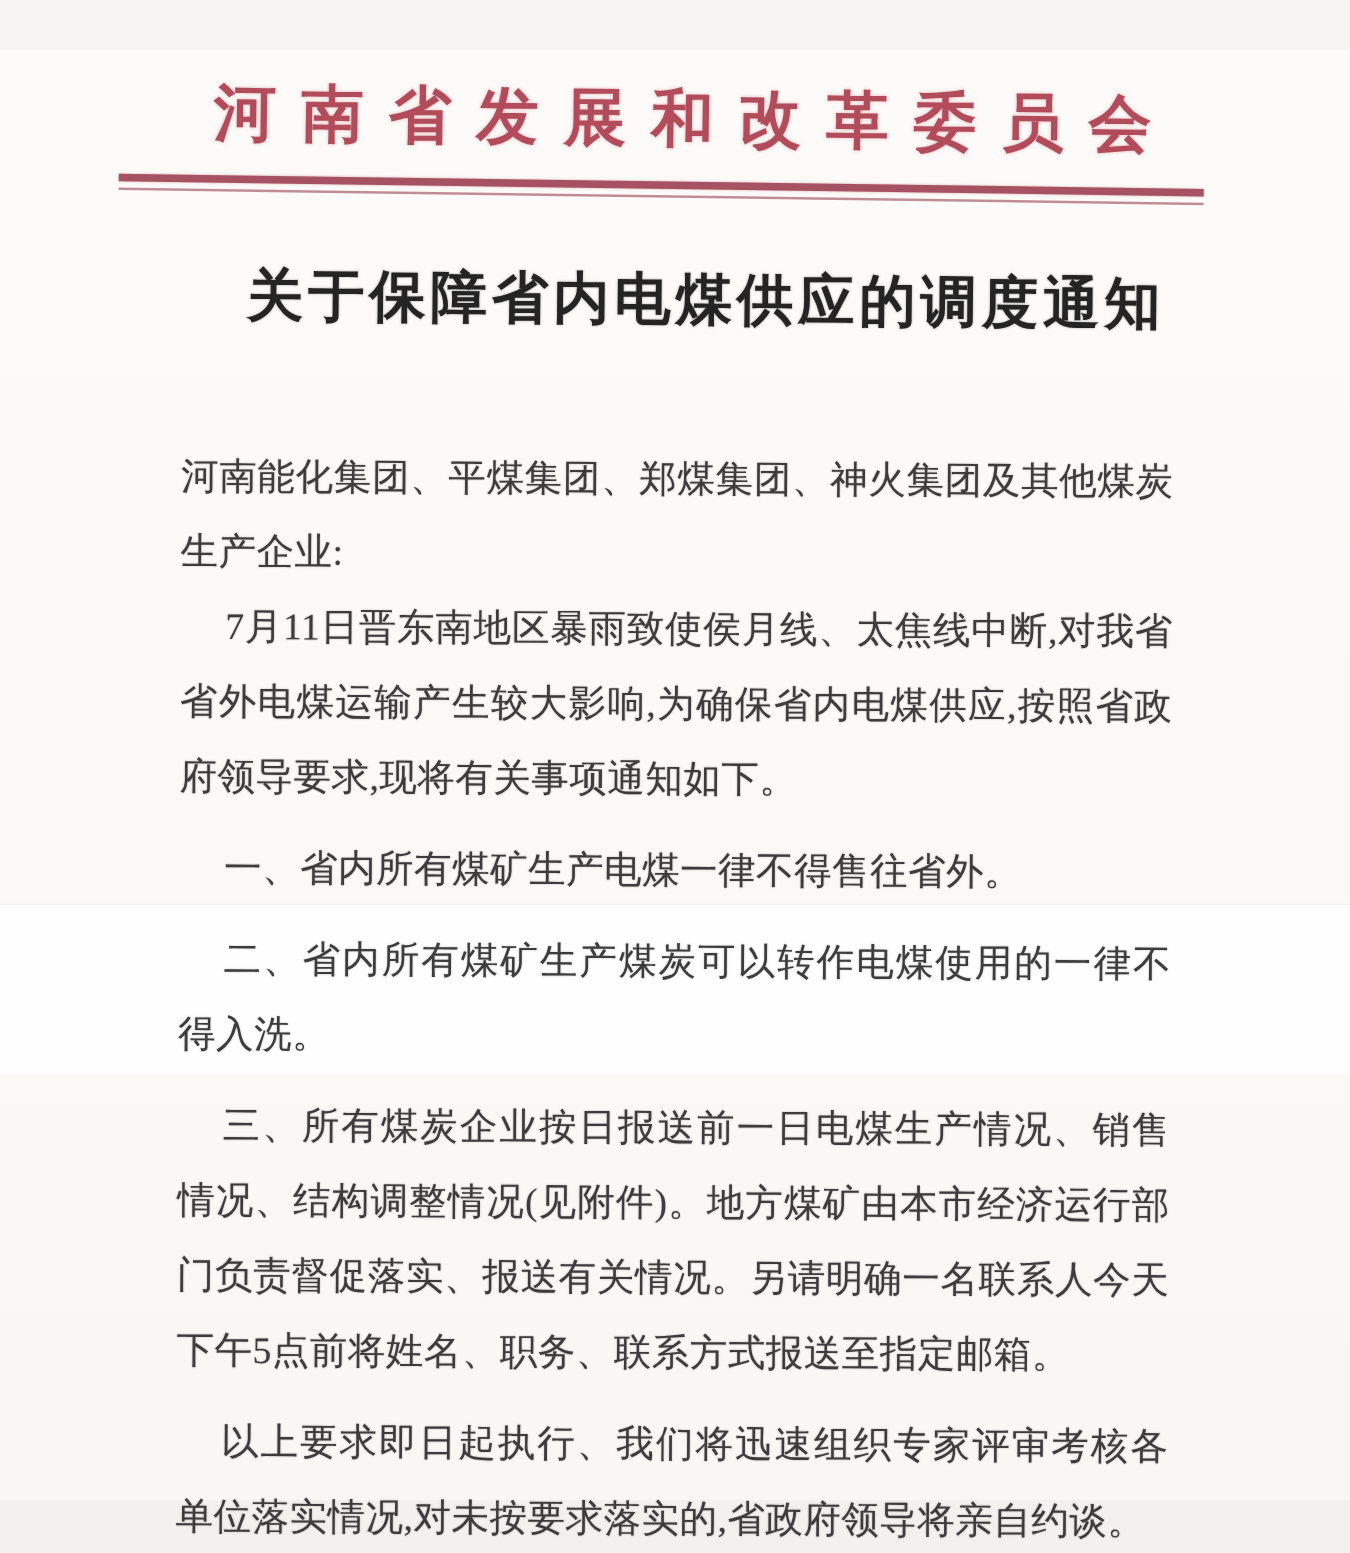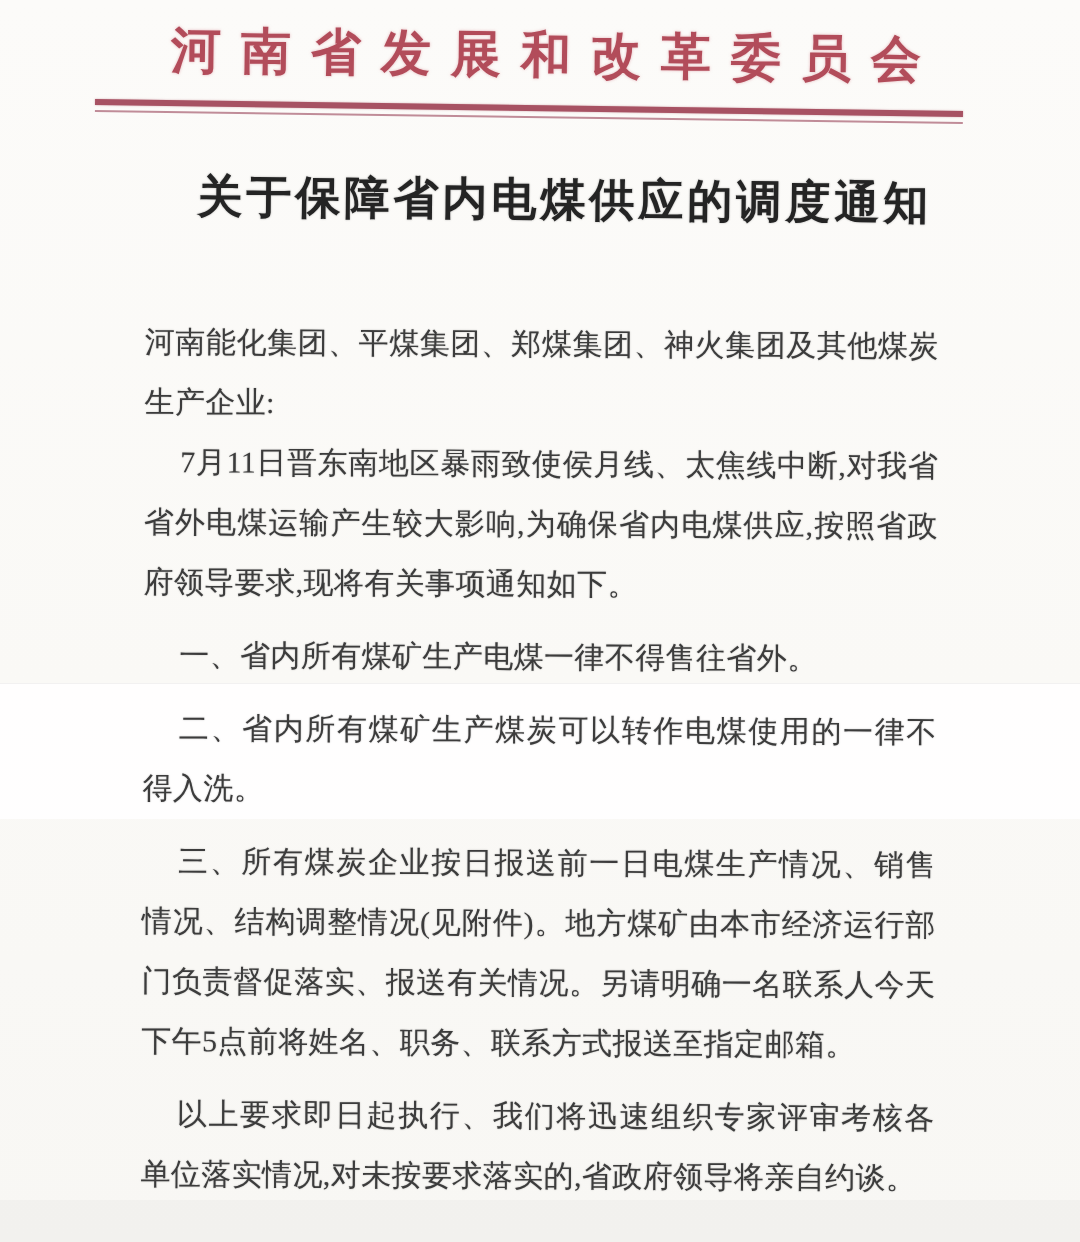--- a/index.html
+++ b/index.html
@@ -11,20 +11,21 @@
     height: 1242px;
     position: relative;
     overflow: hidden;
     background: #f6f5f2;
     font-family: "Liberation Serif", serif;
   }
   .page {
     position: absolute;
     inset: 0;
     background: linear-gradient(180deg, #fcfbf9 0%, #faf9f6 55%, #f8f7f4 100%);
+    margin-top: 40px;
   }
   
   .band-white {
     position: absolute;
     left: 0;
     right: 0;
     top: 683px;
     height: 135px;
     background: rgba(255,255,255,0.85);
     border-top: 1px solid rgba(130,130,130,0.10);

